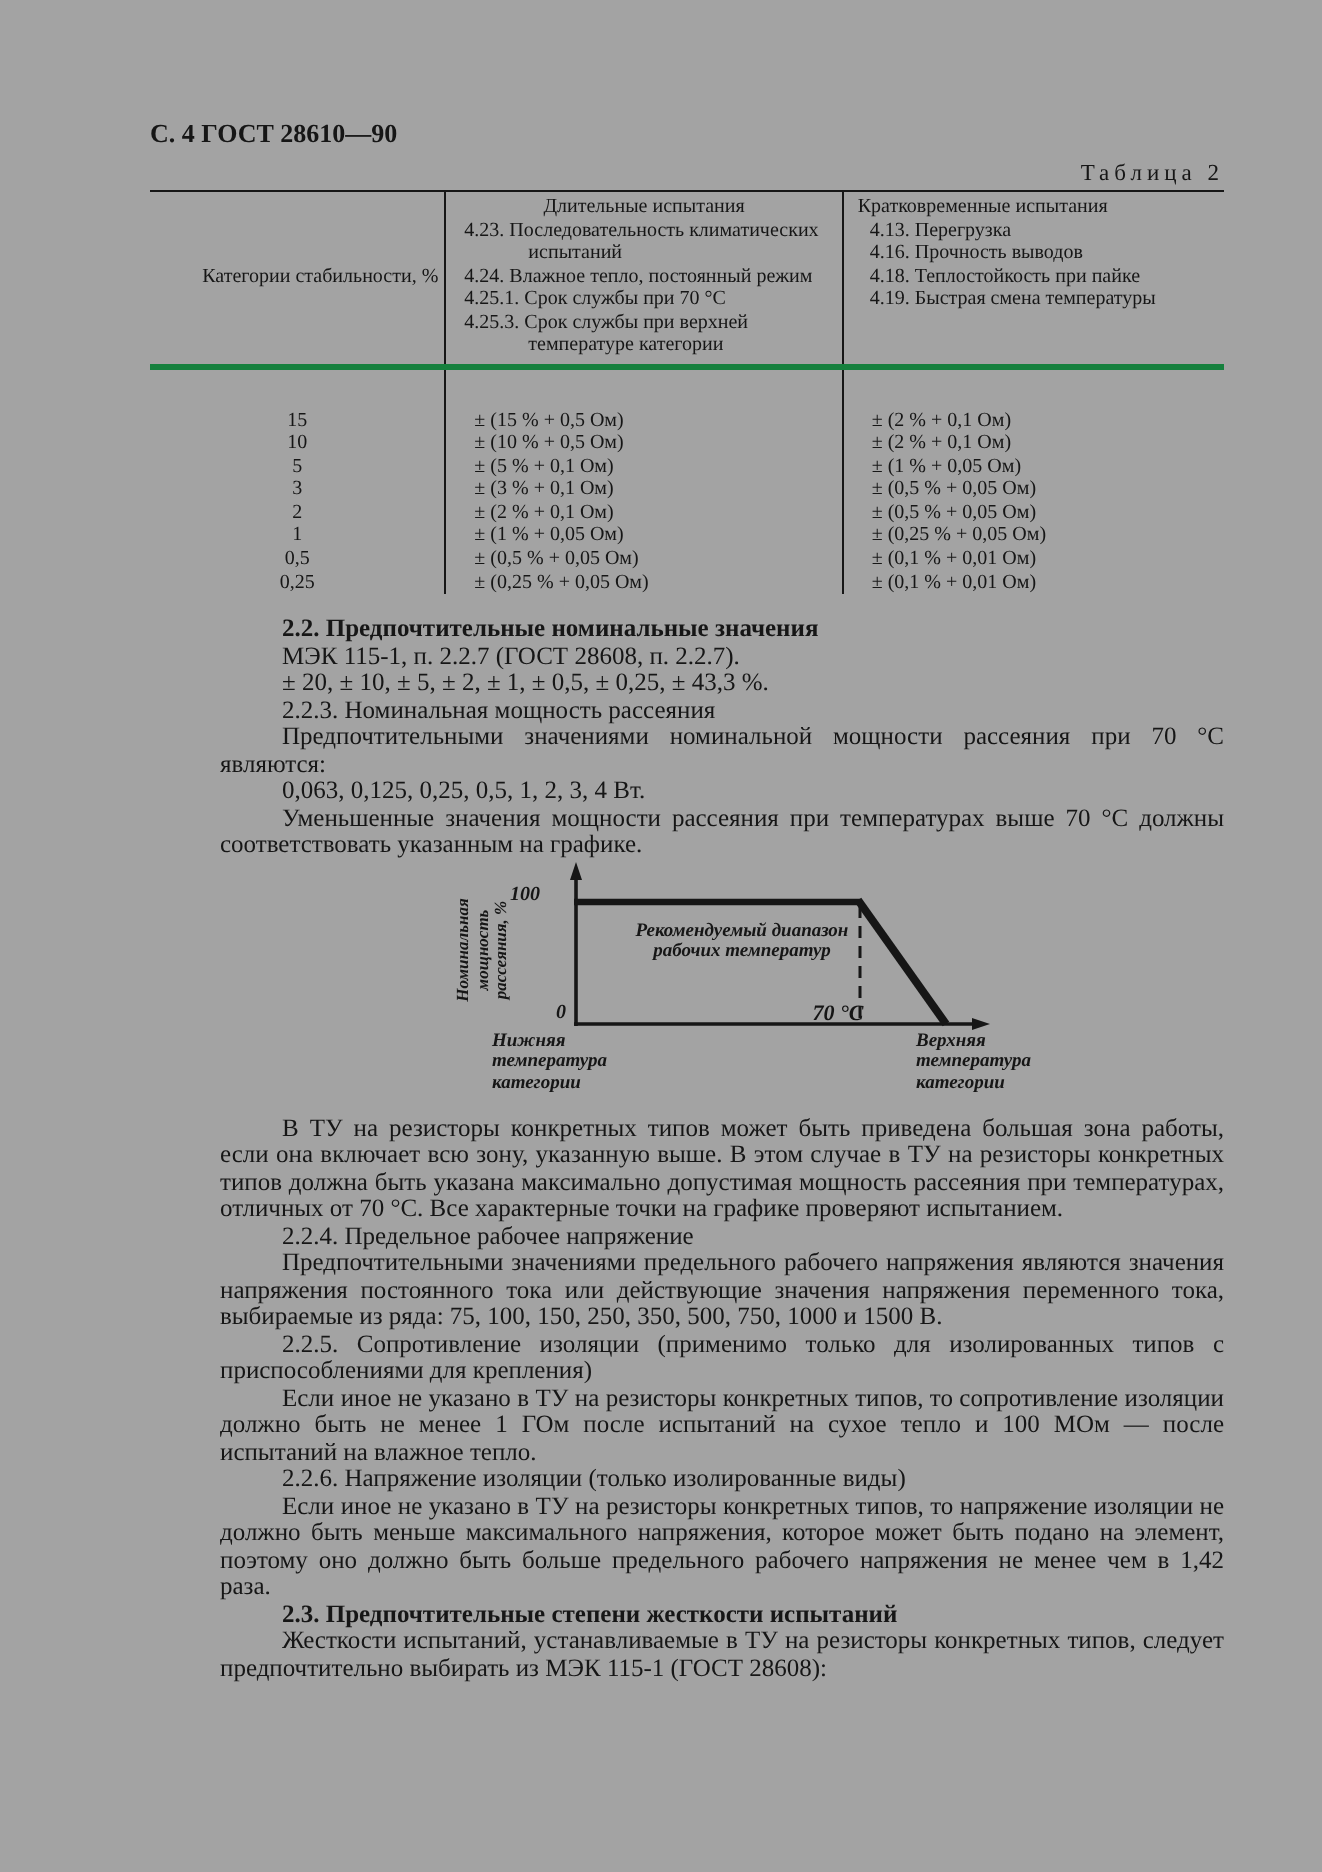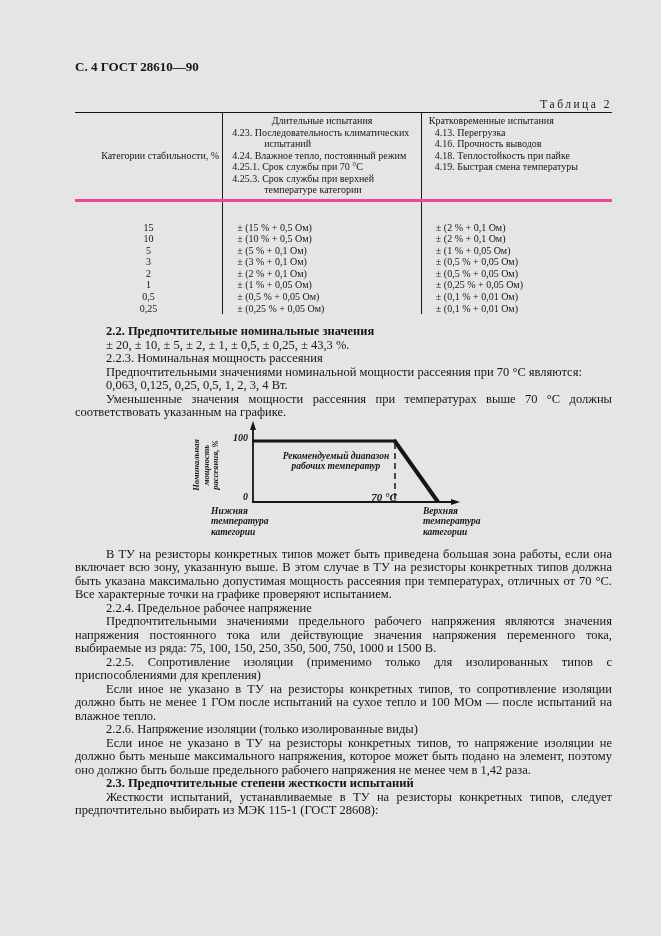--- a/index.html
+++ b/index.html
@@ -1,48 +1,48 @@
 <!DOCTYPE html>
 <html><head>
 <meta charset="utf-8">
 <style>
   html,body{margin:0;padding:0;background:#fff;}
-  .page{position:relative;width:661px;height:936px;background:#e5e5e5;color:#161616;
+  .page{position:relative;width:661px;height:936px;background:#a3a3a3;color:#161616;
         font-family:"Liberation Serif", serif;overflow:hidden;}
   .content{position:absolute;left:75px;top:60px;width:537px;}
   .page-header{font-weight:bold;font-size:13px;line-height:14px;}
-  .table-caption{margin-top:24px;margin-bottom:2px;text-align:right;font-size:11.5px;
+  .table-caption{margin-top:7px;margin-bottom:2px;text-align:right;font-size:11.5px;
         letter-spacing:2.5px;}
   table.gost{width:100%;border-collapse:collapse;border-top:1.5px solid #161616;
         font-size:10px;line-height:11.5px;table-layout:fixed;}
   table.gost col.c1{width:27.5%;} table.gost col.c2{width:37%;} table.gost col.c3{width:35.5%;}
   table.gost thead th{font-weight:normal;vertical-align:top;padding:2px 3px 3px 3px;
-        border-bottom:3px solid #ec4899;}
+        border-bottom:3px solid #15803d;}
   table.gost thead th.mid{vertical-align:middle;text-align:right;}
   table.gost thead th:nth-child(2),table.gost tbody td:nth-child(2){border-left:1.5px solid #161616;}
   table.gost thead th:nth-child(3),table.gost tbody td:nth-child(3){border-left:1.5px solid #161616;}
   table.gost tbody td:nth-child(2),table.gost tbody td:nth-child(3){border-left-width:1px;}
   .th-title{text-align:center;}
   .th-title.left{text-align:left;padding-left:4px;}
   .th-item{padding-left:38px;text-indent:-32px;text-align:left;}
   .th-item.short{padding-left:10px;text-indent:0;}
   table.gost tbody td{padding:0 0 0 14px;height:11.6px;line-height:11.6px;}
   table.gost tbody tr:first-child td{padding-top:20px;}
   table.gost tbody td.cat{text-align:center;padding:0;}
-  .bt{margin-top:11px;font-size:12.5px;line-height:13.5px;text-align:justify;}
+  .bt{margin-top:11px;font-size:12.5px;line-height:13.5px;text-align:justify;margin-left:35px;}
   .bt p{margin:0;text-indent:31px;}
   .bt p.b{font-weight:bold;}
   
   .graph{position:relative;width:300px;height:124px;margin:1px 0 3px 118px;
         font-style:italic;font-weight:bold;}
   .graph svg{position:absolute;left:0;top:0;}
   .glabel{position:absolute;font-size:9.5px;line-height:10.5px;}
   .g-ylabel{left:-25px;top:28px;width:80px;height:32px;text-align:center;
         font-size:8.5px;line-height:9.5px;transform:rotate(-90deg);}
-  .g-y100{left:27px;top:12px;width:28px;text-align:right;font-size:10px;}
+  .g-y100{left:27px;top:12px;width:28px;text-align:left;font-size:10px;}
   .g-y0{left:40px;top:71px;width:15px;text-align:right;font-size:10px;}
   .g-anno{left:83px;top:30px;width:120px;text-align:center;}
   .g-xlow{left:18px;top:85px;width:78px;}
   .g-x70{left:170px;top:71px;width:42px;font-size:11px;text-align:center;}
   .g-xhigh{left:230px;top:85px;width:82px;}
 </style>
 </head>
 <body>
 
 <div class="page">
@@ -115,20 +115,21 @@
         <tr>
           <td class="cat">0,25</td>
           <td>± (0,25 % + 0,05 Ом)</td>
           <td>± (0,1 % + 0,01 Ом)</td>
         </tr>
       </tbody>
     </table>
 
     <div class="bt">
       <p class="b">2.2. Предпочтительные номинальные значения</p>
+      <p>МЭК 115-1, п. 2.2.7 (ГОСТ 28608, п. 2.2.7).</p>
       <p>± 20, ± 10, ± 5, ± 2, ± 1, ± 0,5, ± 0,25, ± 43,3 %.</p>
       <p>2.2.3. Номинальная мощность рассеяния</p>
       <p>Предпочтительными значениями номинальной мощности рассеяния при 70 °С являются:</p>
       <p>0,063, 0,125, 0,25, 0,5, 1, 2, 3, 4 Вт.</p>
       <p>Уменьшенные значения мощности рассеяния при температурах выше 70 °С должны соответствовать указанным на графике.</p>
 
       <div class="graph">
         <svg width="300" height="124" viewBox="0 0 300 124">
 
           <line x1="60" y1="82" x2="60" y2="6" stroke="#161616" stroke-width="1.8"></line>

